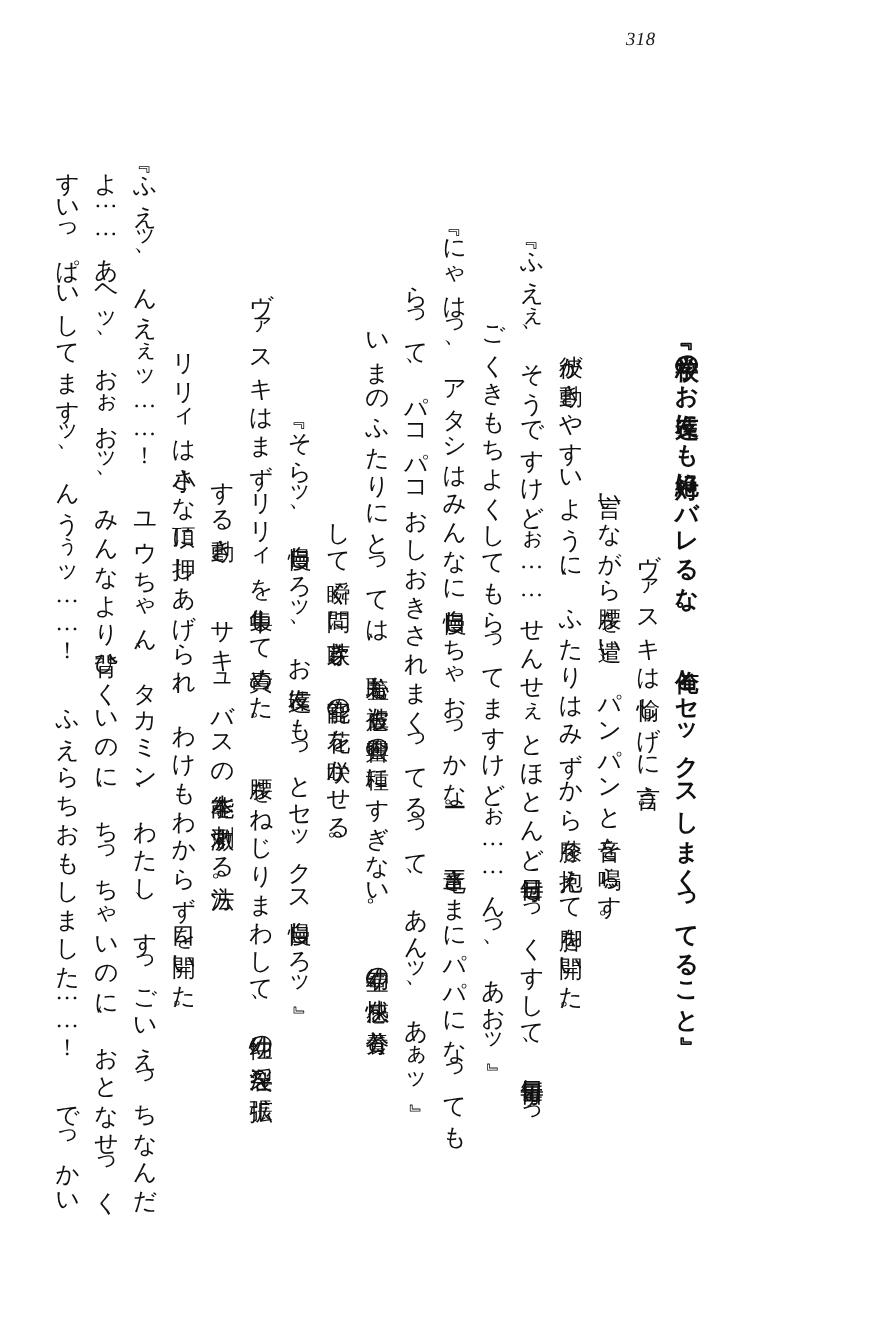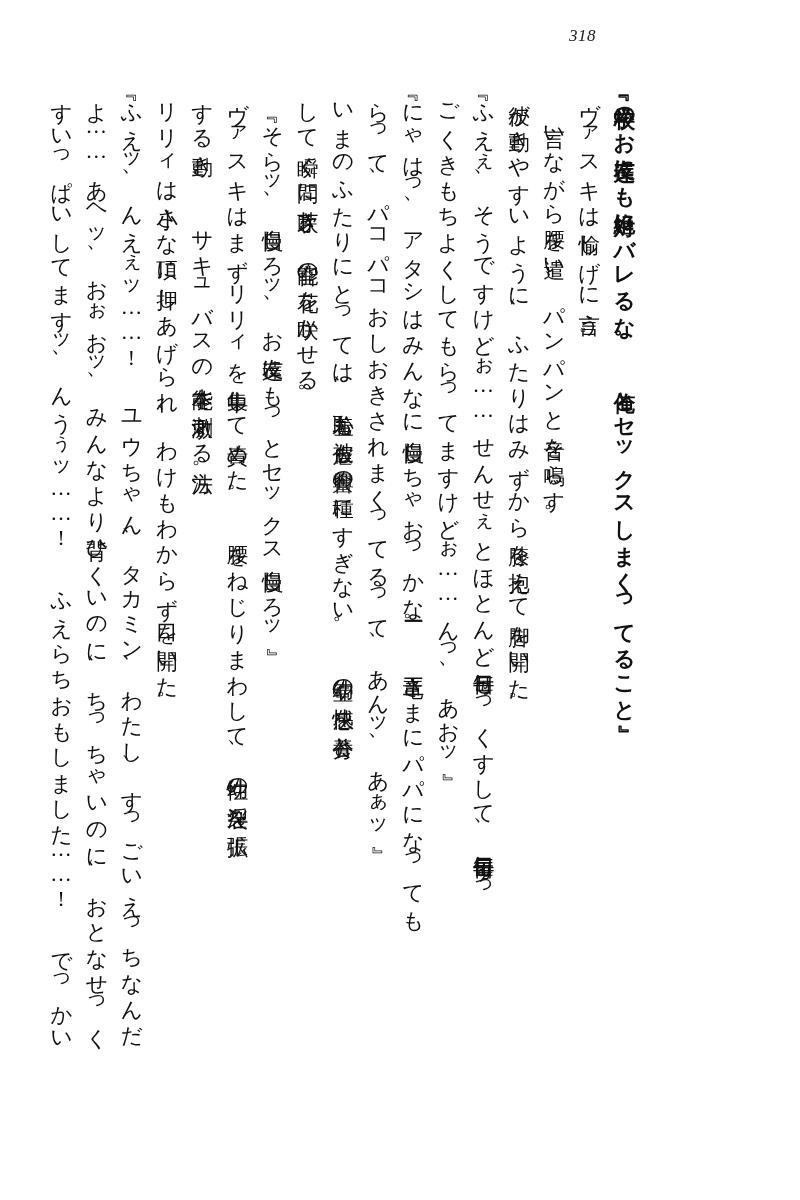--- a/index.html
+++ b/index.html
@@ -8,20 +8,21 @@
     background: #ffffff;
   }
   #page {
     position: relative;
     width: 692px;
     height: 1200px;
     background: #ffffff;
     overflow: hidden;
     font-family: "Liberation Serif", "DejaVu Serif", serif;
     color: #111111;
+    text-align: center;
   }
   #page-number {
     position: absolute;
     top: 26px;
     right: 96px;
     font-family: "Liberation Serif", "DejaVu Serif", serif;
     font-style: italic;
     font-size: 17px;
     letter-spacing: 0.5px;
     color: #1a1a1a;

